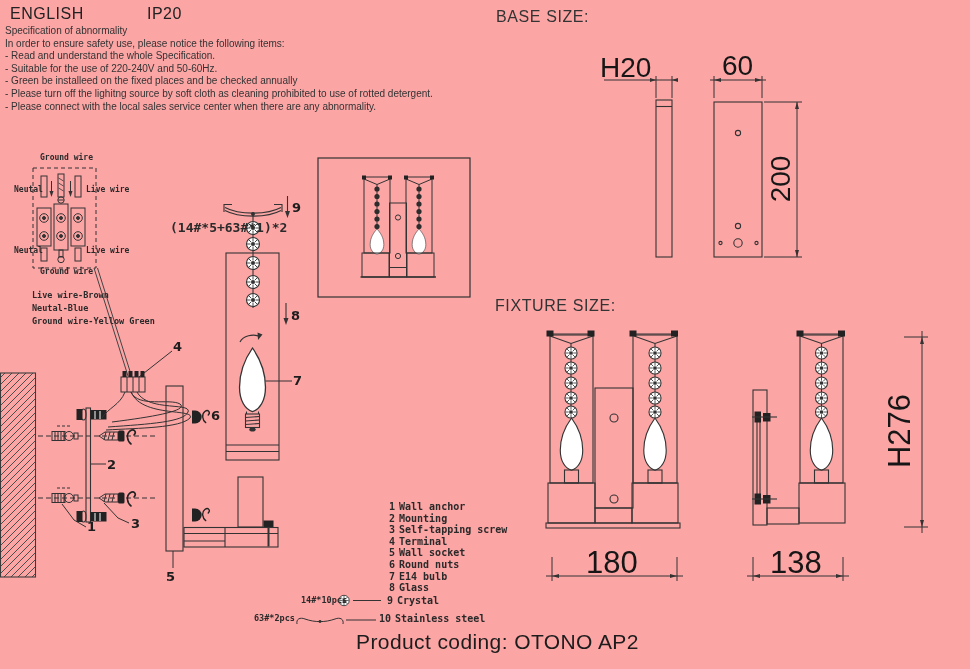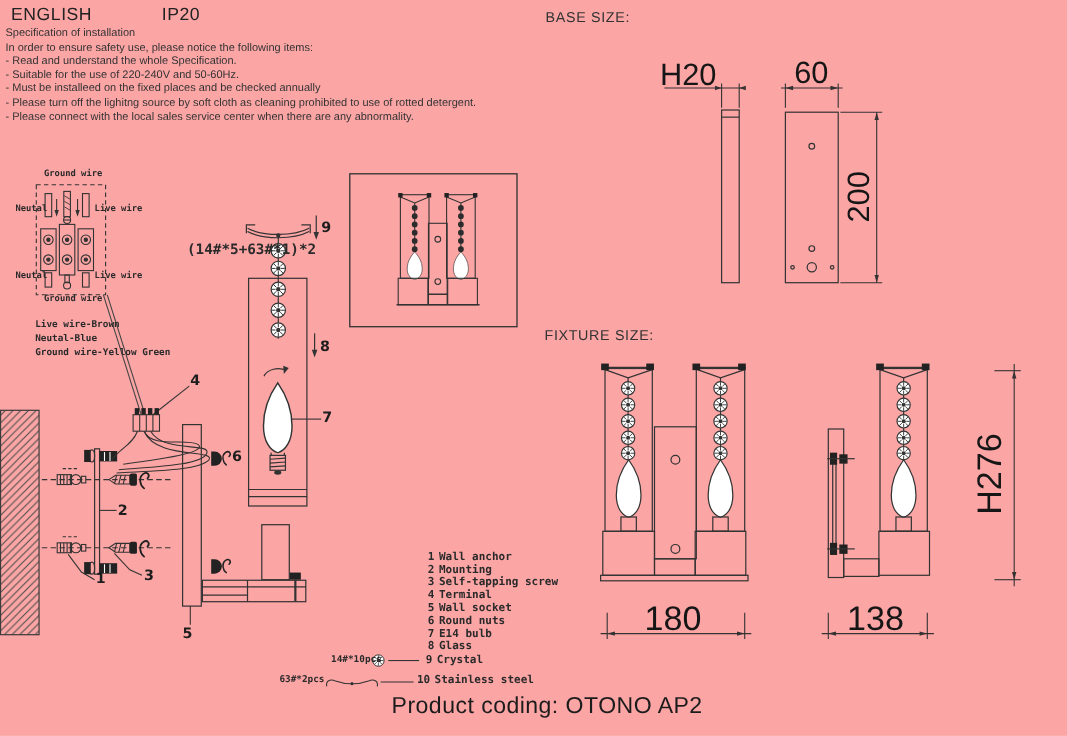--- a/index.html
+++ b/index.html
@@ -5,21 +5,21 @@
   html,body{margin:0;padding:0;background:#ffffff;}
   .page{position:relative;width:970px;height:669px;background:#fca5a5;overflow:hidden;
         font-family:"Liberation Sans",sans-serif;color:#2b2b2b;}
   .abs{position:absolute;white-space:nowrap;}
   .h1{font-size:16px;letter-spacing:.5px;color:#222;}
   .spec{font-size:10px;line-height:12.6px;color:#333;}
   .mono{font-family:"DejaVu Sans Mono",monospace;font-weight:bold;color:#2a2a2a;}
   .wlabel{font-size:8px;}
   .legend{font-size:8.5px;line-height:13px;}
   .callout{font-family:"DejaVu Sans",sans-serif;font-weight:bold;font-size:13px;color:#1d1d1d;}
-  .seclabel{font-size:13px;letter-spacing:.6px;color:#333;}
+  .seclabel{font-size:16px;letter-spacing:.6px;color:#333;}
   .dimS{font-size:28px;color:#161616;font-weight:500;}
   .dimL{font-size:31px;color:#161616;font-weight:500;}
   .vtext{transform:translate(-50%,-50%) rotate(-90deg);transform-origin:center center;}
   .plist{font-size:10px;line-height:11.6px;}
   .plist .num{display:inline-block;min-width:9px;text-align:right;margin-right:4px;}
   .qty{font-size:8.5px;}
   .footer{font-size:21px;letter-spacing:.4px;color:#1c1c1c;}
   svg.overlay{position:absolute;left:0;top:0;}
 </style>
 </head>
@@ -359,25 +359,25 @@
       <path d="M297,624 C296,619 300,617 305,619 C315,622.5 325,622.5 335,619 C340,617 344,619 343,624"></path>
       <circle cx="320" cy="621.5" r="1.4" fill="#333" stroke="none"></circle>
       <line x1="346" y1="620" x2="376" y2="620"></line>
     </g>
   </svg>
 
   <div class="abs h1" style="left:10px;top:5px;">ENGLISH</div>
   <div class="abs h1" style="left:147px;top:5px;">IP20</div>
 
   <div class="abs spec" style="left:5px;top:25px;">
-    <div>Specification of installation</div>
+    <div>Specification of abnormality</div>
     <div>In order to ensure safety use, please notice the following items:</div>
     <div>- Read and understand the whole Specification.</div>
     <div>- Suitable for the use of 220-240V and 50-60Hz.</div>
-    <div>- Must be installeed on the fixed places and be checked annually</div>
+    <div>- Green be installeed on the fixed places and be checked annually</div>
     <div>- Please turn off the lighitng source by soft cloth as cleaning prohibited to use of rotted detergent.</div>
     <div>- Please connect with the local sales service center when there are any abnormality.</div>
   </div>
 
   <div class="abs mono wlabel" style="left:40px;top:153px;">Ground wire</div>
   <div class="abs mono wlabel" style="left:14px;top:185px;">Neutal</div>
   <div class="abs mono wlabel" style="left:86px;top:185px;">Live wire</div>
   <div class="abs mono wlabel" style="left:14px;top:246px;">Neutal</div>
   <div class="abs mono wlabel" style="left:86px;top:246px;">Live wire</div>
   <div class="abs mono wlabel" style="left:40px;top:267px;">Ground wire</div>

